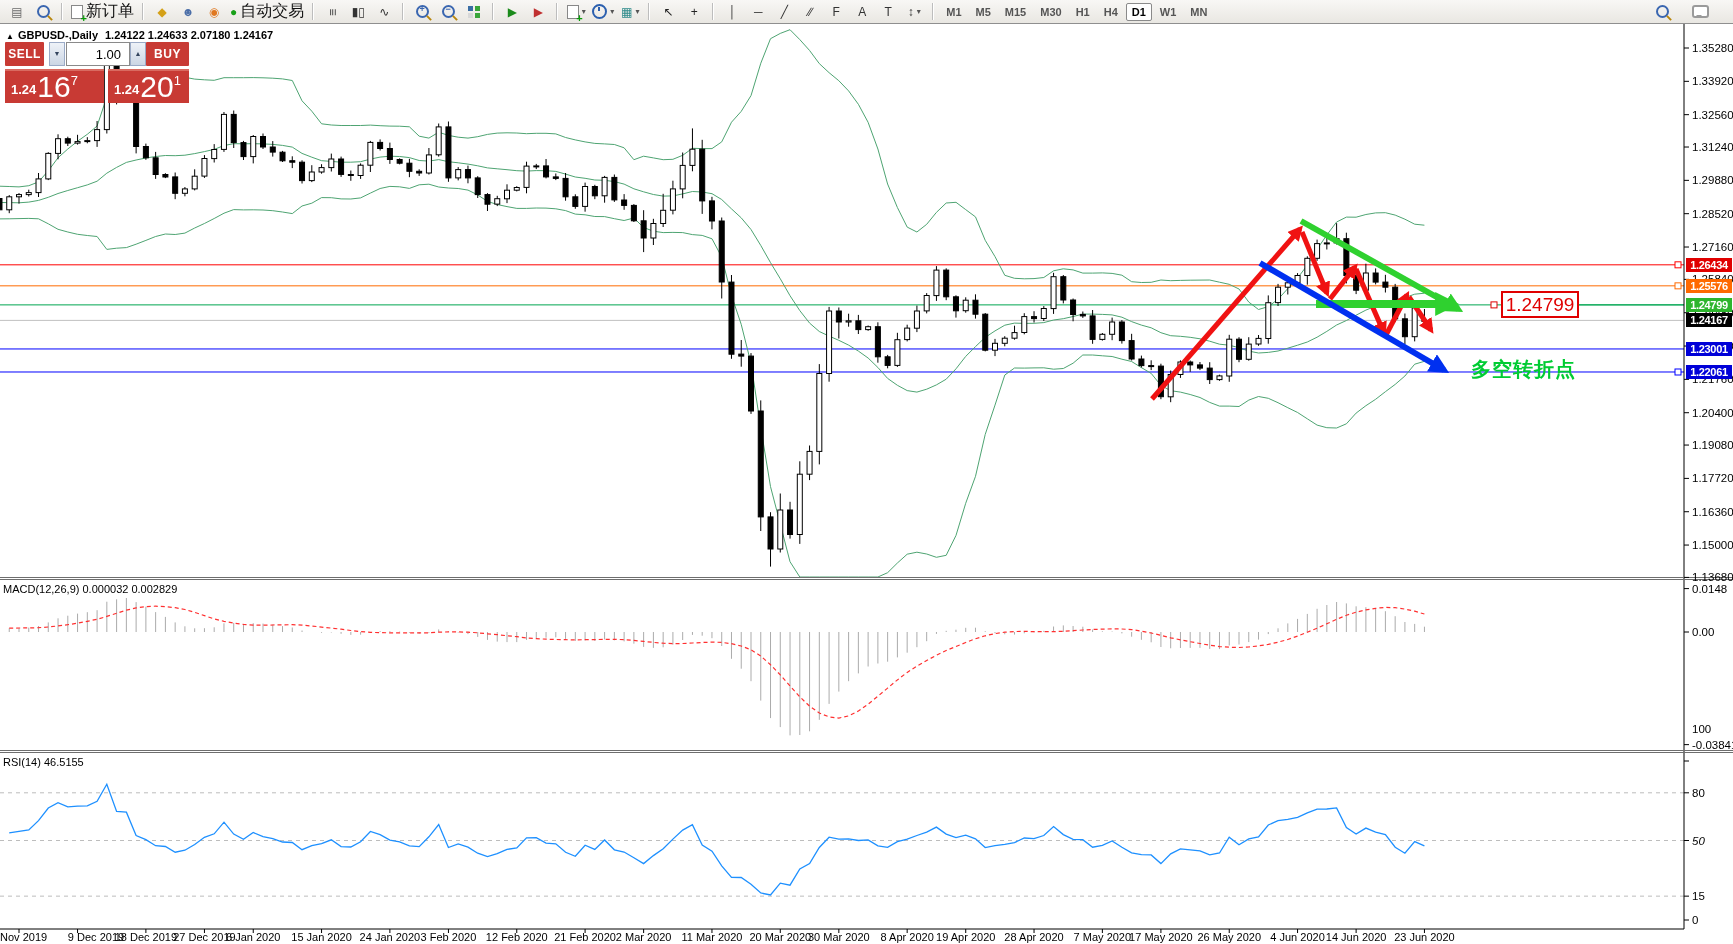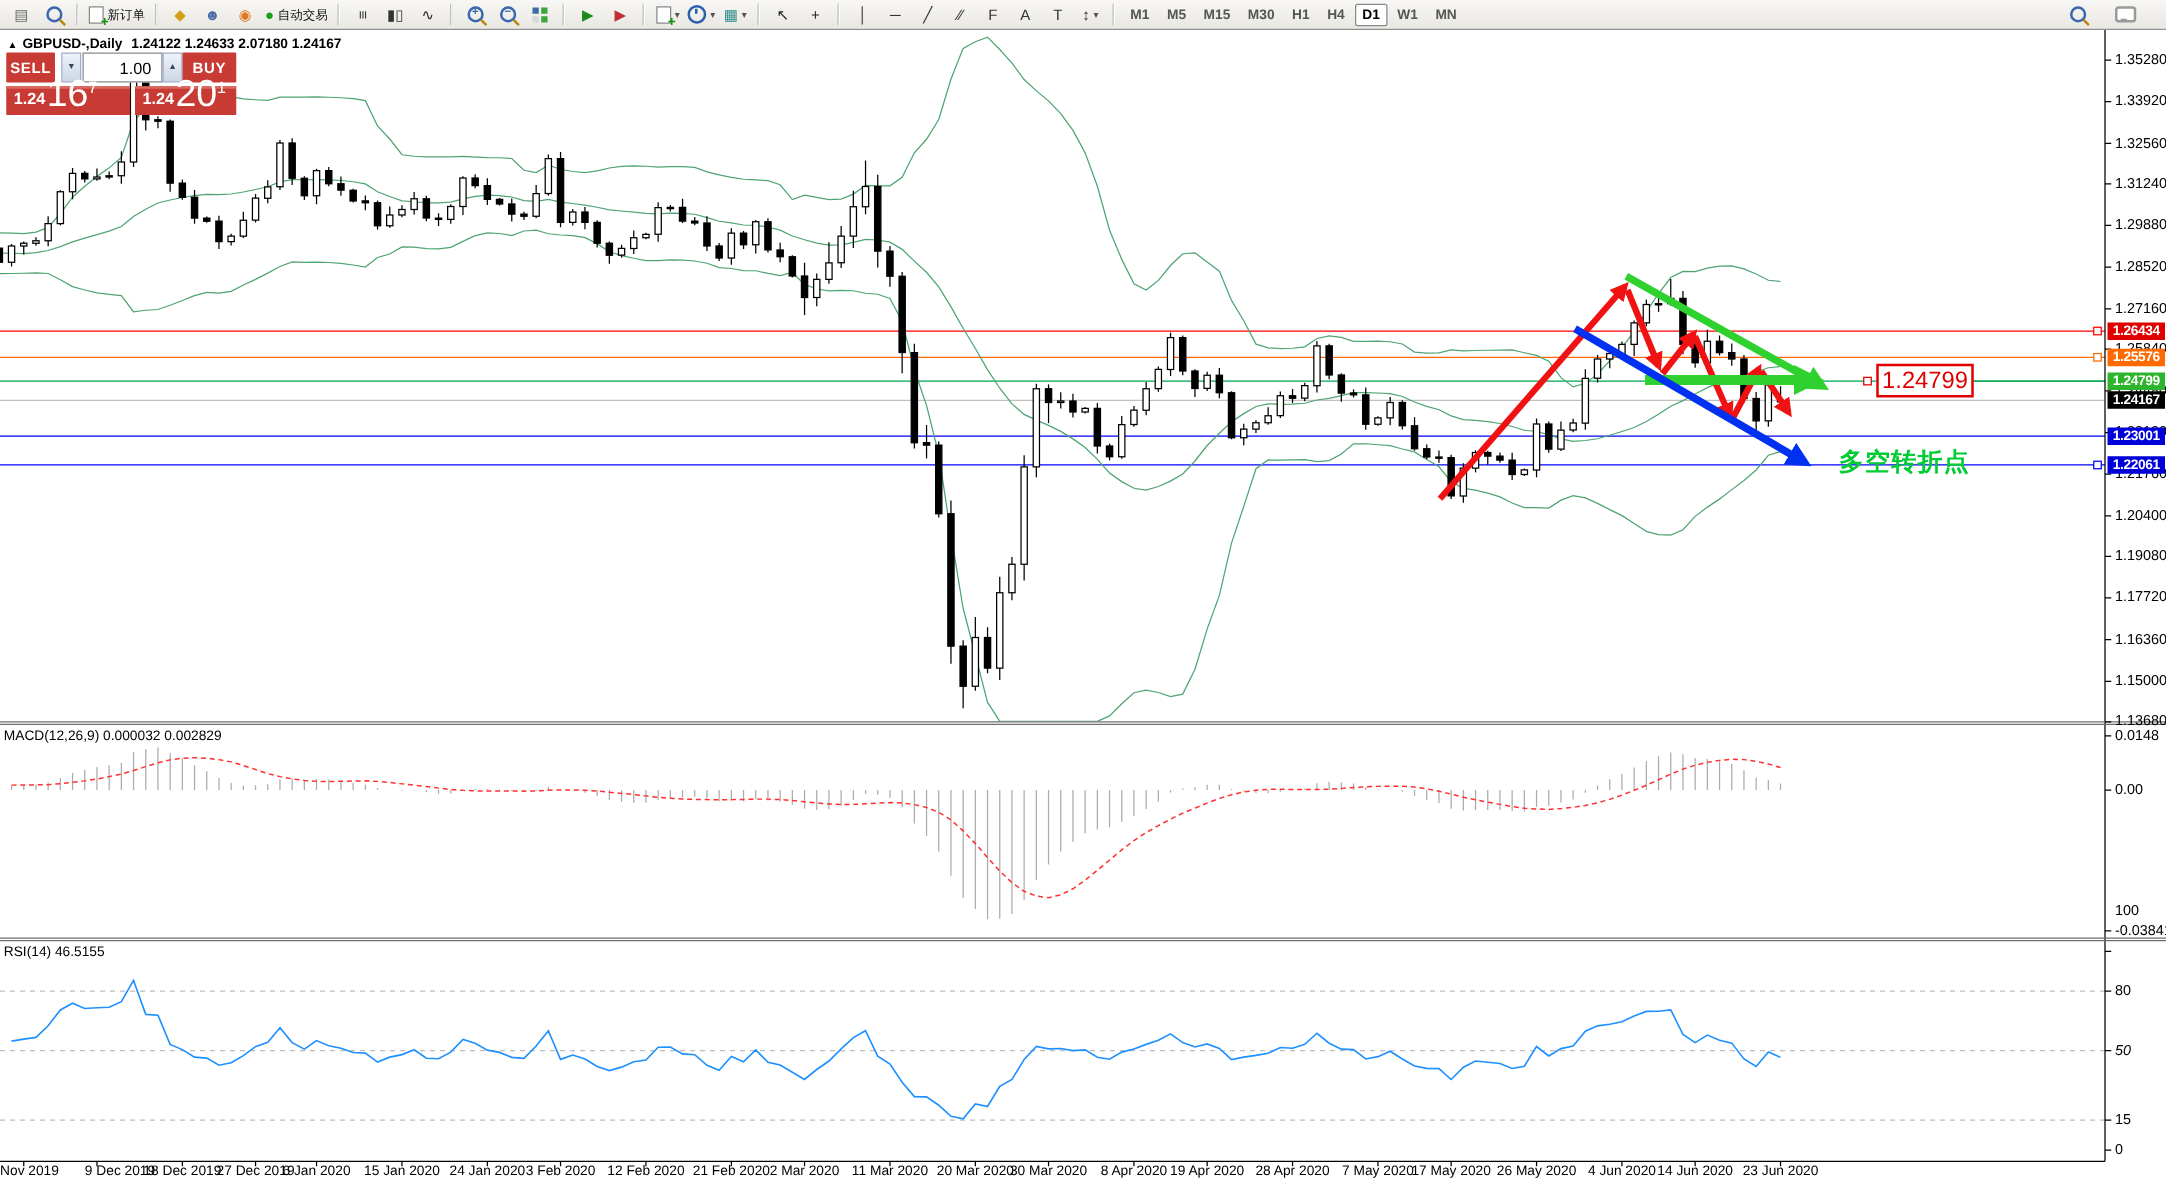--- a/index.html
+++ b/index.html
@@ -7,21 +7,21 @@
        font-family:"Liberation Sans","DejaVu Sans",sans-serif;}
   
   #toolbar{position:absolute;top:0;left:0;width:1733px;height:24px;box-sizing:border-box;
     background:linear-gradient(#f8f7f5,#e9e7e2);border-bottom:1px solid #8f8f8f;
     display:flex;align-items:center;padding:0 4px;z-index:50;}
   .tb-sep{width:1px;height:17px;background:#bdbdbd;border-right:1px solid #fff;margin:0 5px;flex:none;}
   .tb-btn{height:20px;min-width:20px;display:flex;align-items:center;justify-content:center;
     gap:3px;padding:0 3px;border-radius:2px;cursor:default;flex:none;color:#444;}
   .tb-btn .glyph{font-size:12px;line-height:12px;}
   .tb-btn .glyph.rot90{display:inline-block;transform:rotate(90deg);}
-  .tb-btn .lbl{font-size:10px;color:#111;white-space:nowrap;}
+  .tb-btn .lbl{font-size:16px;color:#111;white-space:nowrap;}
   .caret{font-size:8px;color:#555;}
   .tf-btn{font-size:11px;font-weight:bold;color:#555;padding:2px 5px;margin:0 1px;border:1px solid transparent;flex:none;}
   .tf-btn.active{border:1px solid #8a8a8a;background:#fefefe;color:#000;border-radius:2px;}
   .ic-mag{width:9px;height:9px;border:2px solid #3a66b0;border-radius:50%;position:relative;display:inline-block;}
   .ic-mag::after{content:"";position:absolute;width:6px;height:2px;background:#b8860b;right:-5px;bottom:-3px;transform:rotate(45deg);}
   .mag-sign{position:absolute;left:0;top:-3px;width:9px;text-align:center;font-size:9px;font-weight:bold;color:#3a66b0;}
   .ic-doc{width:10px;height:12px;background:#fff;border:1px solid #888;position:relative;display:inline-block;}
   .ic-doc::after{content:"+";position:absolute;right:-5px;bottom:-6px;color:#0a9a0a;font-weight:bold;font-size:11px;}
   .ic-grid{width:5px;height:5px;background:#3a6ea5;display:inline-block;margin:0 8px 7px 0;
     box-shadow:7px 0 0 #3aa53a,0 7px 0 #d8d8d8,7px 7px 0 #3aa53a;}
@@ -42,21 +42,21 @@
   
   #oc{position:absolute;left:5px;top:42px;width:184px;height:61px;z-index:20;}
   #oc .btn{position:absolute;height:24px;background:#c83a34;color:#fff;font-weight:bold;font-size:12px;
     text-align:center;line-height:24px;letter-spacing:0.5px;border-radius:1px;}
   #oc-sell{left:0;top:0;width:39px;}
   #oc-buy{left:141px;top:0;width:43px;}
   .spin{position:absolute;top:0;width:16px;height:24px;background:linear-gradient(#eef2f8,#ccd6e4);
     border:1px solid #9bab c7;border:1px solid #9babc7;box-sizing:border-box;text-align:center;color:#33445e;font-size:7px;line-height:22px;}
   #oc-vol{position:absolute;left:61px;top:0;width:64px;height:24px;box-sizing:border-box;border:1px solid #8a8a8a;
     font-size:13px;text-align:right;padding-right:8px;font-family:"Liberation Sans",sans-serif;}
-  .pricepanel{position:absolute;top:27px;height:23px;background:#c83a34;color:#fff;display:flex;align-items:flex-end;
+  .pricepanel{position:absolute;top:27px;height:34px;background:#c83a34;color:#fff;display:flex;align-items:flex-end;
     padding:0 0 3px 6px;box-sizing:border-box;border-top:2px solid #d96a60;}
   #oc-sellp{left:0;width:99px;}
   #oc-buyp{left:103px;width:81px;}
   .pp-small{font-size:13px;font-weight:bold;margin-right:1px;line-height:20px;}
   .pp-big{font-size:30px;line-height:26px;font-weight:400;}
   .pp-sup{font-size:13px;position:relative;top:-12px;}
   
   #priceCallout{position:absolute;left:1501px;top:291px;width:74px;height:23px;border:2px solid #e00000;
     background:#fff;color:#e00000;font-size:19px;line-height:23px;text-align:center;z-index:15;}
   #cjkNote{position:absolute;left:1471px;top:356px;font-size:20px;font-weight:bold;color:#00cc33;z-index:15;

